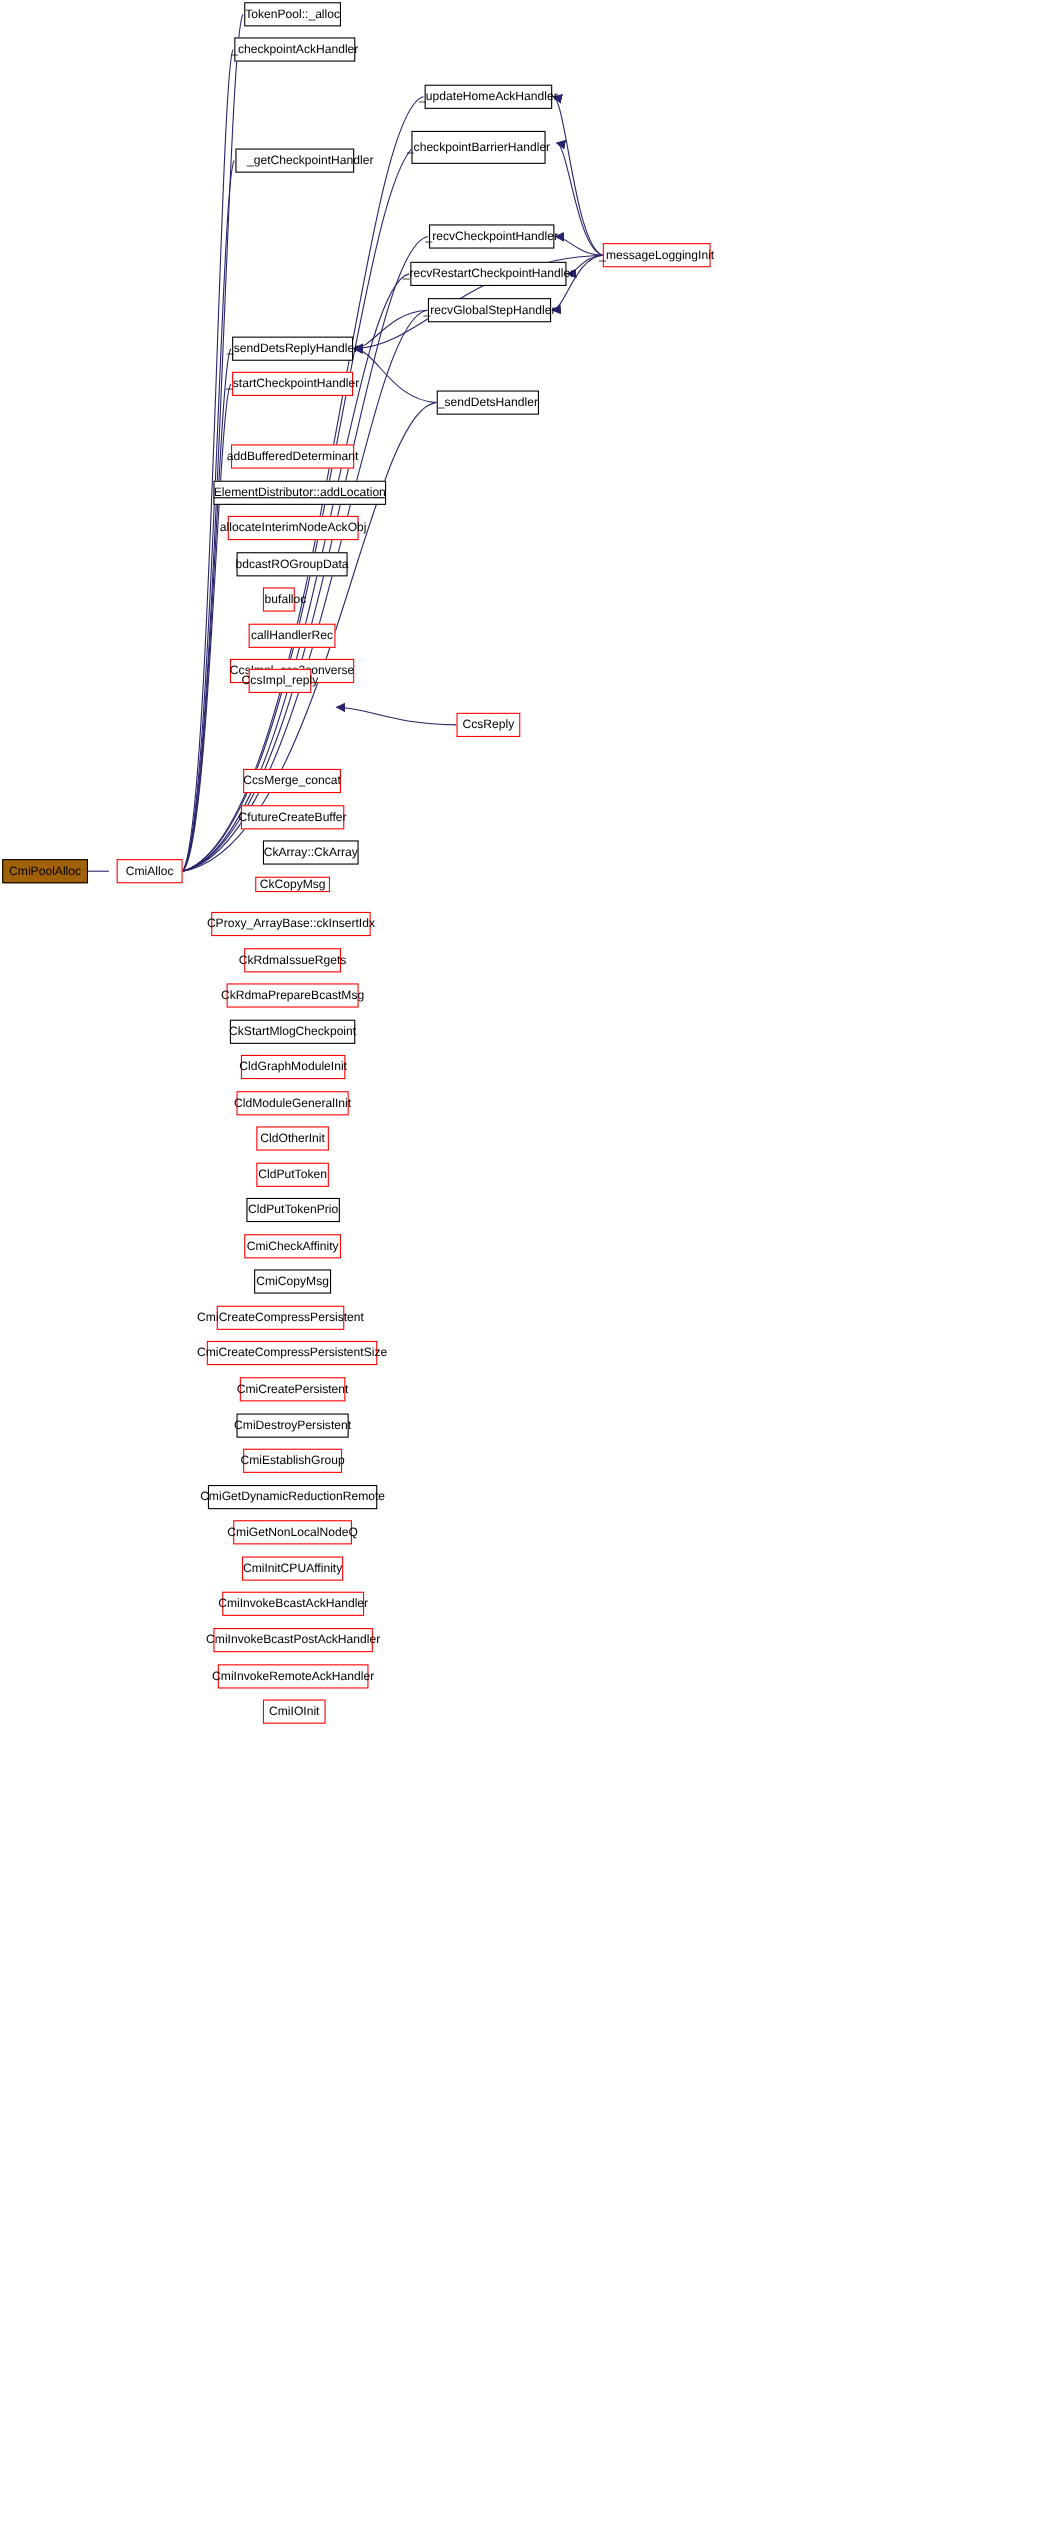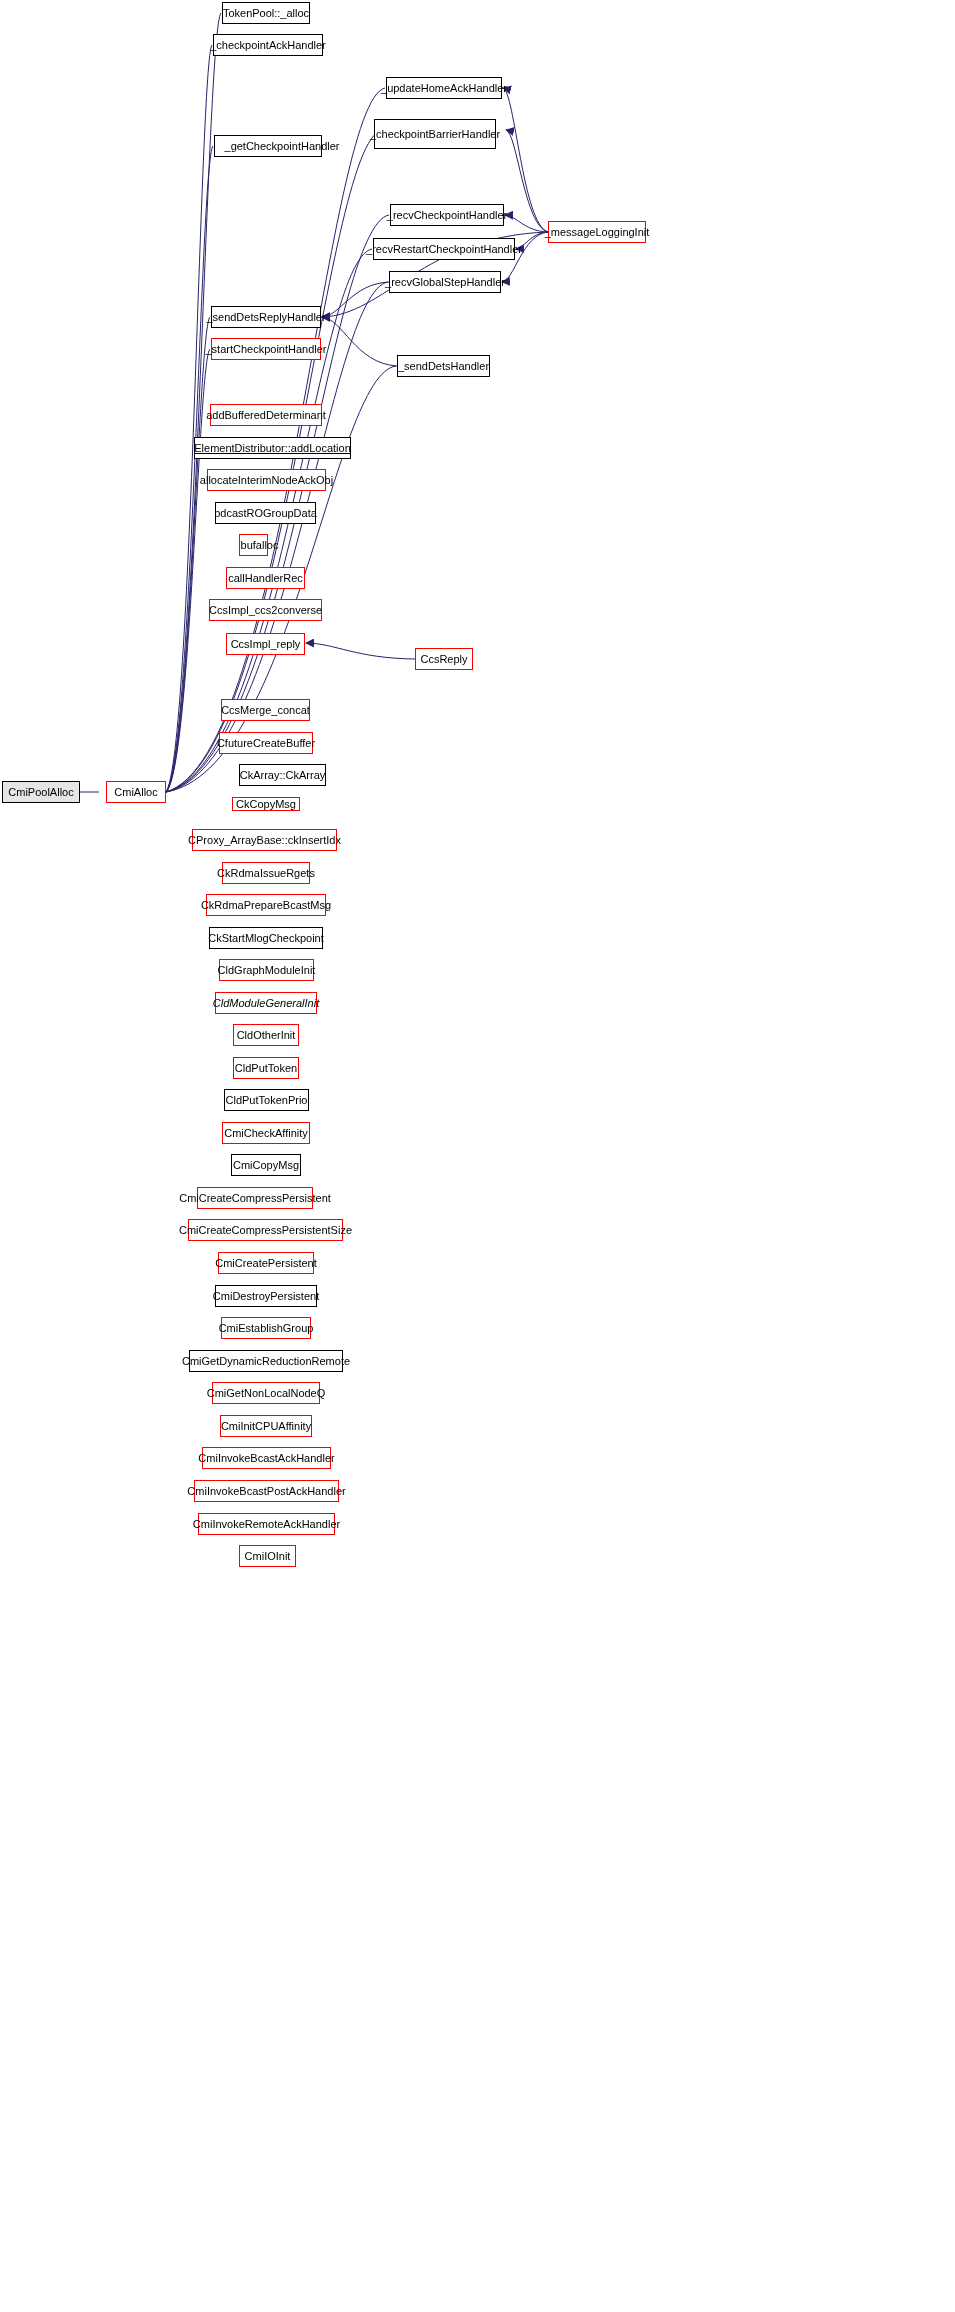--- a/index.html
+++ b/index.html
@@ -4,21 +4,21 @@
 <style>
   html,body{margin:0;padding:0;background:#ffffff;}
   #stage{position:relative;width:955px;height:2312px;background:#ffffff;
          font-family:"Liberation Sans","DejaVu Sans",sans-serif;overflow:hidden;}
   #edges{position:absolute;left:0;top:0;width:955px;height:2312px;}
   .node{position:absolute;box-sizing:border-box;background:#ffffff;
         border:1px solid #000000;display:flex;align-items:center;
         justify-content:center;white-space:nowrap;font-size:11px;color:#000000;
         line-height:1;}
   .node.red{border-color:#ff0000;}
-  .node.gray{background:#e5e5e5;border-color:#000000;}
+  .node.gray{background:#a16207;border-color:#000000;}
   .node span{display:block;padding:0 4px;}
 </style>
 </head>
 <body>
 
 <div id="stage">
   <svg id="edges" viewBox="0 0 955 2312" xmlns="http://www.w3.org/2000/svg">
     <defs>
       <marker id="ah" markerWidth="9" markerHeight="9" refX="8" refY="4.5" orient="auto" markerUnits="userSpaceOnUse">
         <path d="M0,0 L9,4.5 L0,9 z" fill="#27246b"></path>
@@ -105,21 +105,21 @@
       </div>
       <div class="node red" style="left: 239px; top: 534px; width: 29px; height: 22px; padding-left: 12px;">
         <span>bufalloc</span>
       </div>
       <div class="node red" style="left: 226px; top: 567px; width: 79px; height: 22px;">
         <span>callHandlerRec</span>
       </div>
       <div class="node red" style="left: 209px; top: 599px; width: 113px; height: 22px;">
         <span>CcsImpl_ccs2converse</span>
       </div>
-      <div class="node red" style="left: 226px; top: 633px; width: 79px; height: 22px;">
+      <div class="node red" style="left: 226px; top: 608px; width: 57px; height: 22px;">
         <span>CcsImpl_reply</span>
       </div>
       <div class="node red" style="left: 415px; top: 648px; width: 58px; height: 22px;">
         <span>CcsReply</span>
       </div>
       <div class="node red" style="left: 221px; top: 699px; width: 89px; height: 22px;">
         <span>CcsMerge_concat</span>
       </div>
       <div class="node red" style="left: 219px; top: 732px; width: 94px; height: 22px;">
         <span>CfutureCreateBuffer</span>
@@ -138,21 +138,21 @@
       </div>
       <div class="node red" style="left: 206px; top: 894px; width: 120px; height: 22px;">
         <span>CkRdmaPrepareBcastMsg</span>
       </div>
       <div class="node" style="left: 209px; top: 927px; width: 114px; height: 22px;">
         <span>CkStartMlogCheckpoint</span>
       </div>
       <div class="node red" style="left: 219px; top: 959px; width: 95px; height: 22px;">
         <span>CldGraphModuleInit</span>
       </div>
-      <div class="node red" style="left: 215px; top: 992px; width: 102px; height: 22px; font-style: italic;">
+      <div class="node red" style="left: 215px; top: 992px; width: 102px; height: 22px;">
         <span>CldModuleGeneralInit</span>
       </div>
       <div class="node red" style="left: 233px; top: 1024px; width: 66px; height: 22px;">
         <span>CldOtherInit</span>
       </div>
       <div class="node red" style="left: 233px; top: 1057px; width: 66px; height: 22px;">
         <span>CldPutToken</span>
       </div>
       <div class="node" style="left: 224px; top: 1089px; width: 85px; height: 22px;">
         <span>CldPutTokenPrio</span>

